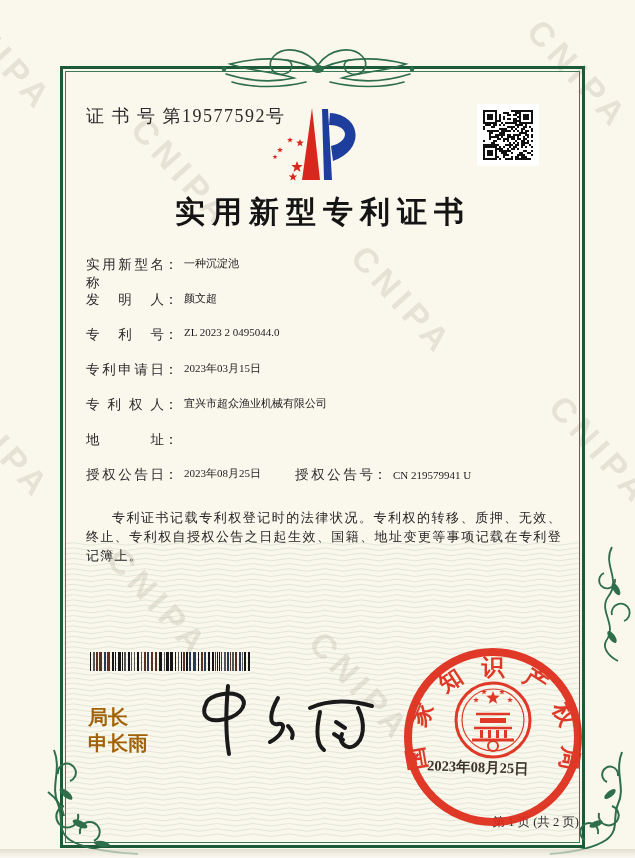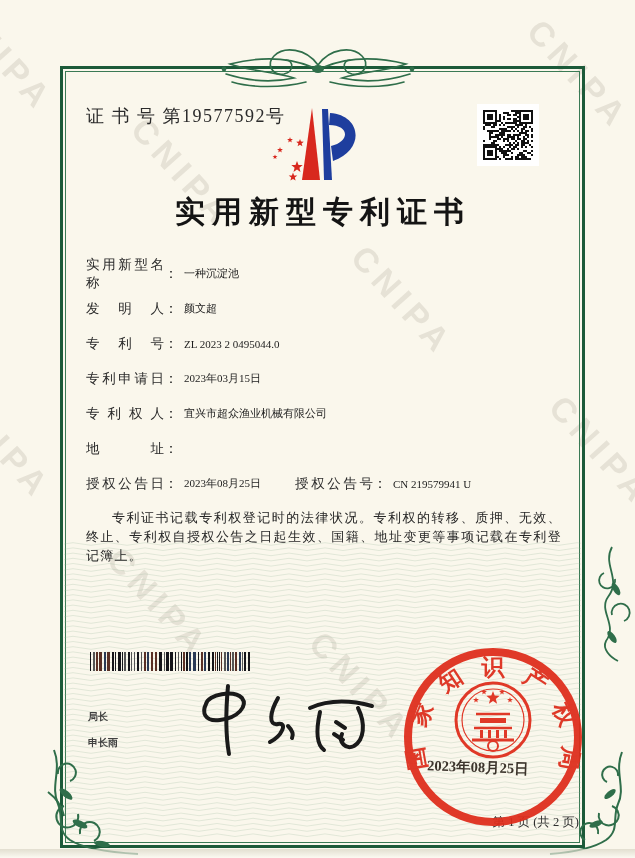--- a/index.html
+++ b/index.html
@@ -17,32 +17,32 @@
   #waves{position:absolute;left:64px;top:540px;z-index:2;}
   
   .abs{position:absolute;z-index:3;}
   #cert-no{left:86px;top:104px;font-size:18px;letter-spacing:1.5px;color:#2b2b2b;}
   #logo{left:263px;top:104px;}
   #qr-wrap{left:477px;top:104px;width:62px;height:62px;background:#fff;}
   #qr-wrap svg{margin:6px;}
   #title{left:60px;top:192px;width:519px;text-align:center;font-size:30px;font-weight:bold;
          letter-spacing:7px;text-indent:7px;color:#141414;}
   #fields{left:86px;top:256px;width:492px;}
-  .field-row{display:flex;align-items:center;height:35px;}
+  .field-row{display:flex;align-items:flex-start;height:35px;}
   .f-label{display:inline-block;width:78px;text-align:justify;text-align-last:justify;
            font-size:13.5px;color:#2b2b2b;flex:none;}
   .f-colon{font-size:14px;margin-right:6px;flex:none;}
   .f-value{font-size:11px;color:#1d1d1d;white-space:nowrap;}
   .pair2{margin-left:34px;display:flex;align-items:baseline;}
   #paras{left:86px;top:508px;width:476px;font-size:13px;line-height:19px;
          letter-spacing:1.2px;text-align:justify;color:#262626;}
   #paras p{margin:0 0 6px 0;text-indent:2em;}
   #barcode{left:90px;top:652px;}
   #signer{left:88px;top:704px;font-family:"Liberation Sans","DejaVu Sans",sans-serif;
-          font-size:10px;font-weight:600;color:#404040;line-height:26px;}
+          font-size:20px;font-weight:600;color:#a16207;line-height:26px;}
   #signature{left:190px;top:680px;}
   #seal{left:398px;top:642px;z-index:5;opacity:.93;}
   #footer{left:60px;top:814px;width:519px;text-align:right;font-size:12.5px;color:#2e2e2e;z-index:3;}
   .orn{position:absolute;z-index:3;}
   #edge-bottom{position:absolute;left:0;bottom:0;width:635px;height:9px;z-index:6;
                background:linear-gradient(#d8d4c4,#fcfbf4);opacity:.7;}
 </style>
 </head>
 <body>
 

